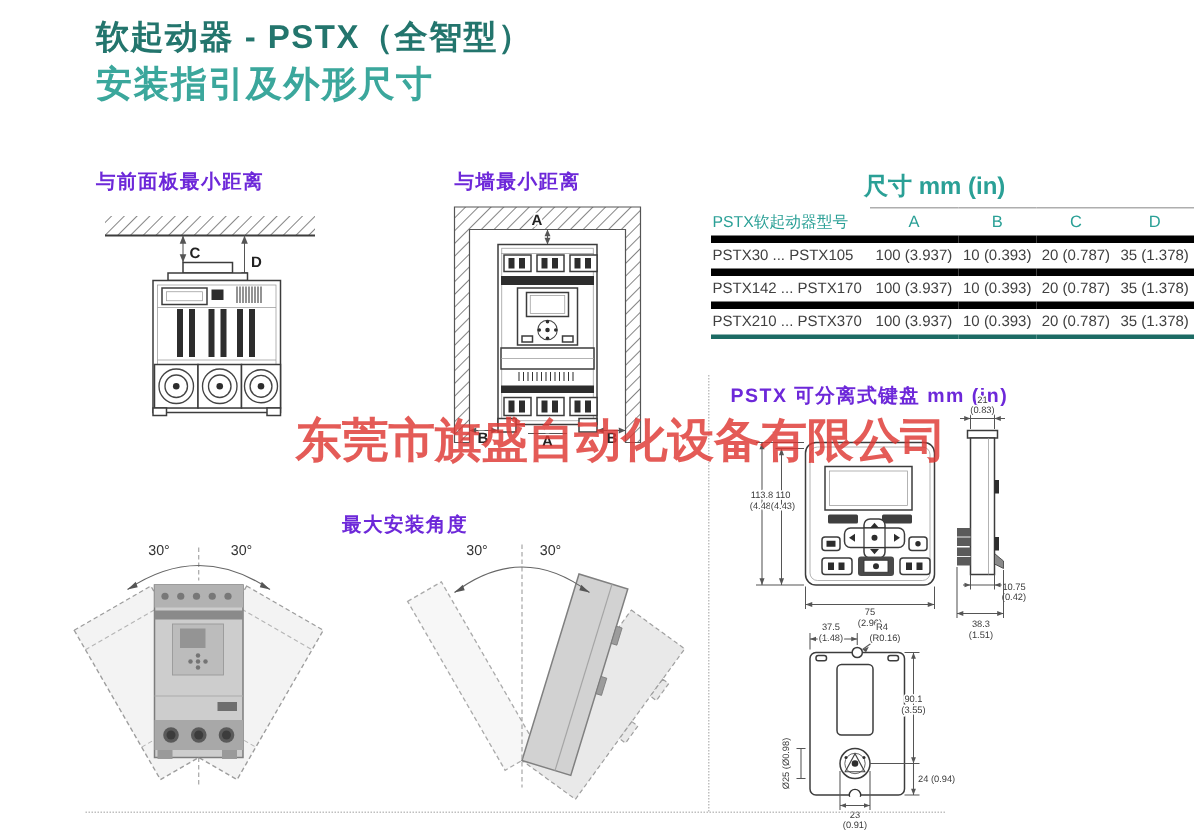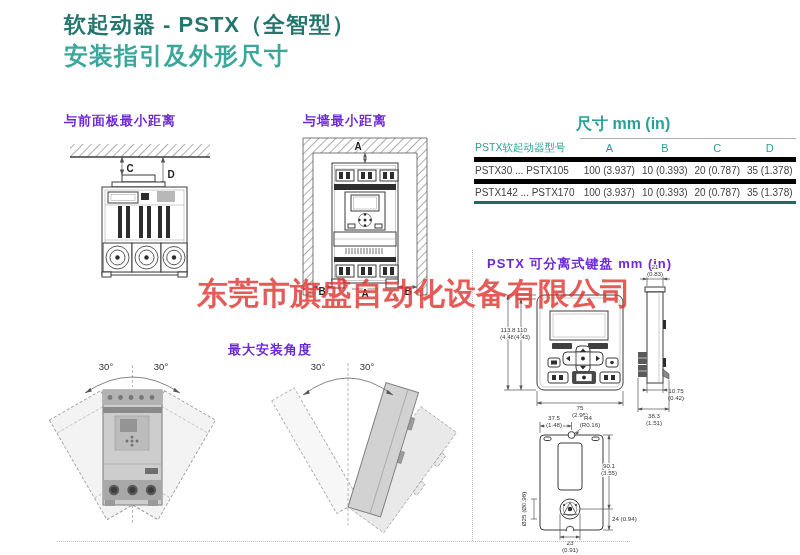--- a/index.html
+++ b/index.html
@@ -225,20 +225,27 @@
           <td>20 (0.787)</td>
           <td>35 (1.378)</td>
         </tr>
         <tr>
           <td class="model">PSTX142 ... PSTX170</td>
           <td>100 (3.937)</td>
           <td>10 (0.393)</td>
           <td>20 (0.787)</td>
           <td>35 (1.378)</td>
         </tr>
+        <tr>
+          <td class="model">PSTX210 ... PSTX370</td>
+          <td>100 (3.937)</td>
+          <td>10 (0.393)</td>
+          <td>20 (0.787)</td>
+          <td>35 (1.378)</td>
+        </tr>
       </tbody>
     </table>
   </div>
 
   <svg class="abs" style="left:488px;top:266px" width="160" height="152" viewBox="0 0 160 152">
     <rect x="49" y="29" width="86" height="95" rx="7" class="s" stroke-width="1.3"></rect>
     <rect x="52" y="32" width="80" height="89" rx="5" class="s2"></rect>
     <rect x="62" y="45" width="58" height="29" class="s" stroke-width="1"></rect>
     <rect x="65" y="48" width="52" height="23" class="s2"></rect>
     <rect x="64" y="77" width="20" height="6" rx="1" fill="#3f3f3f"></rect>

